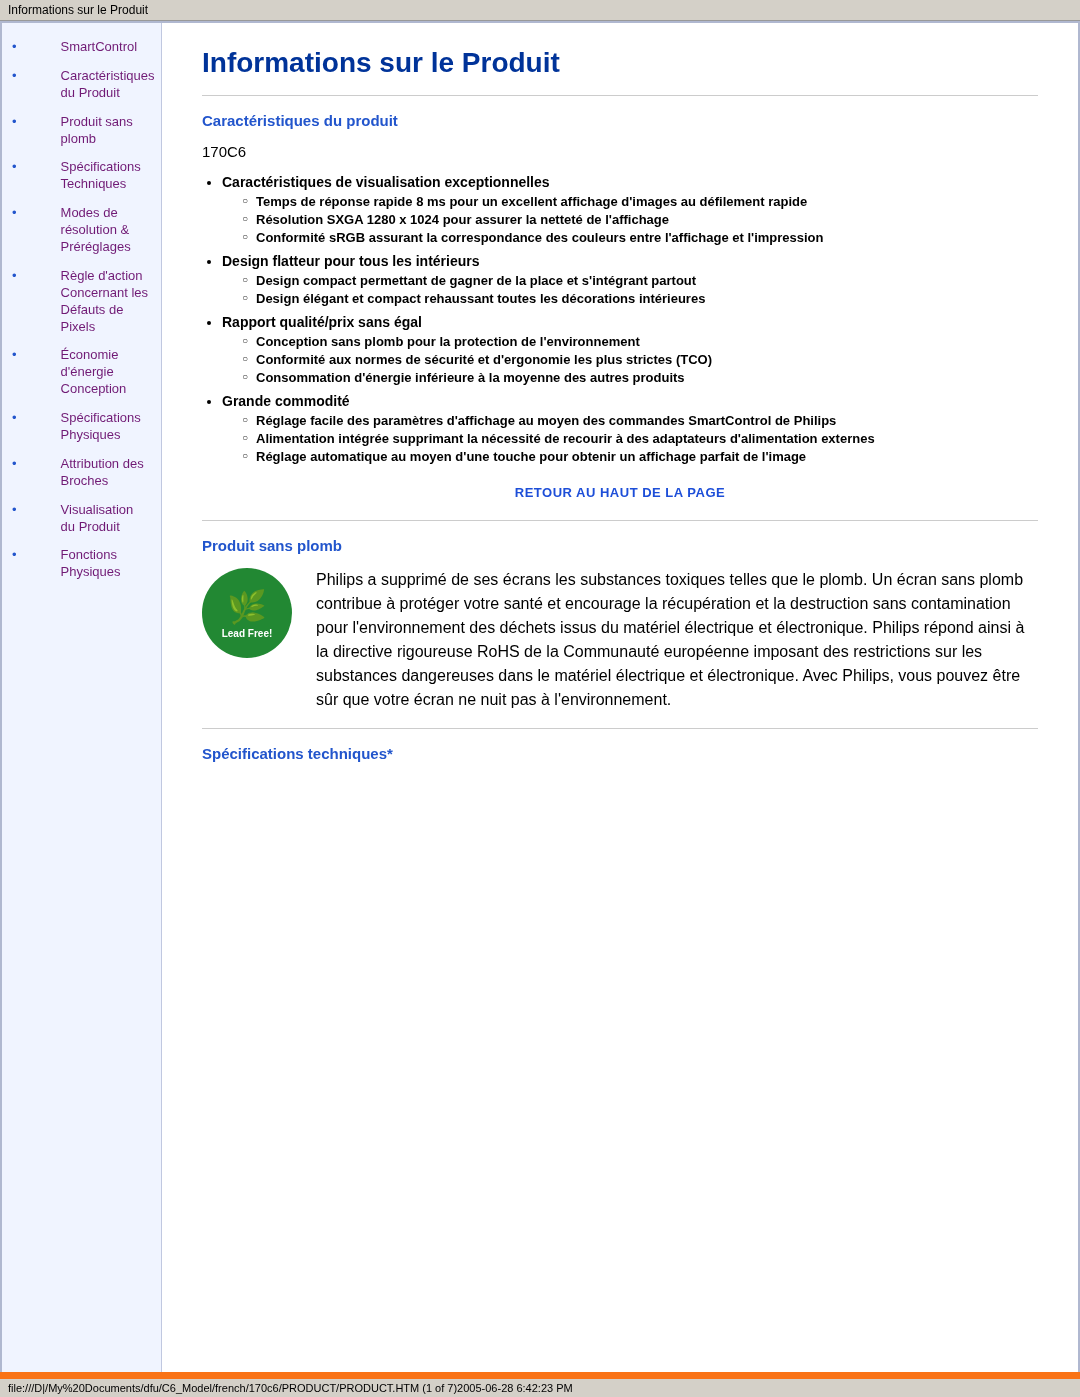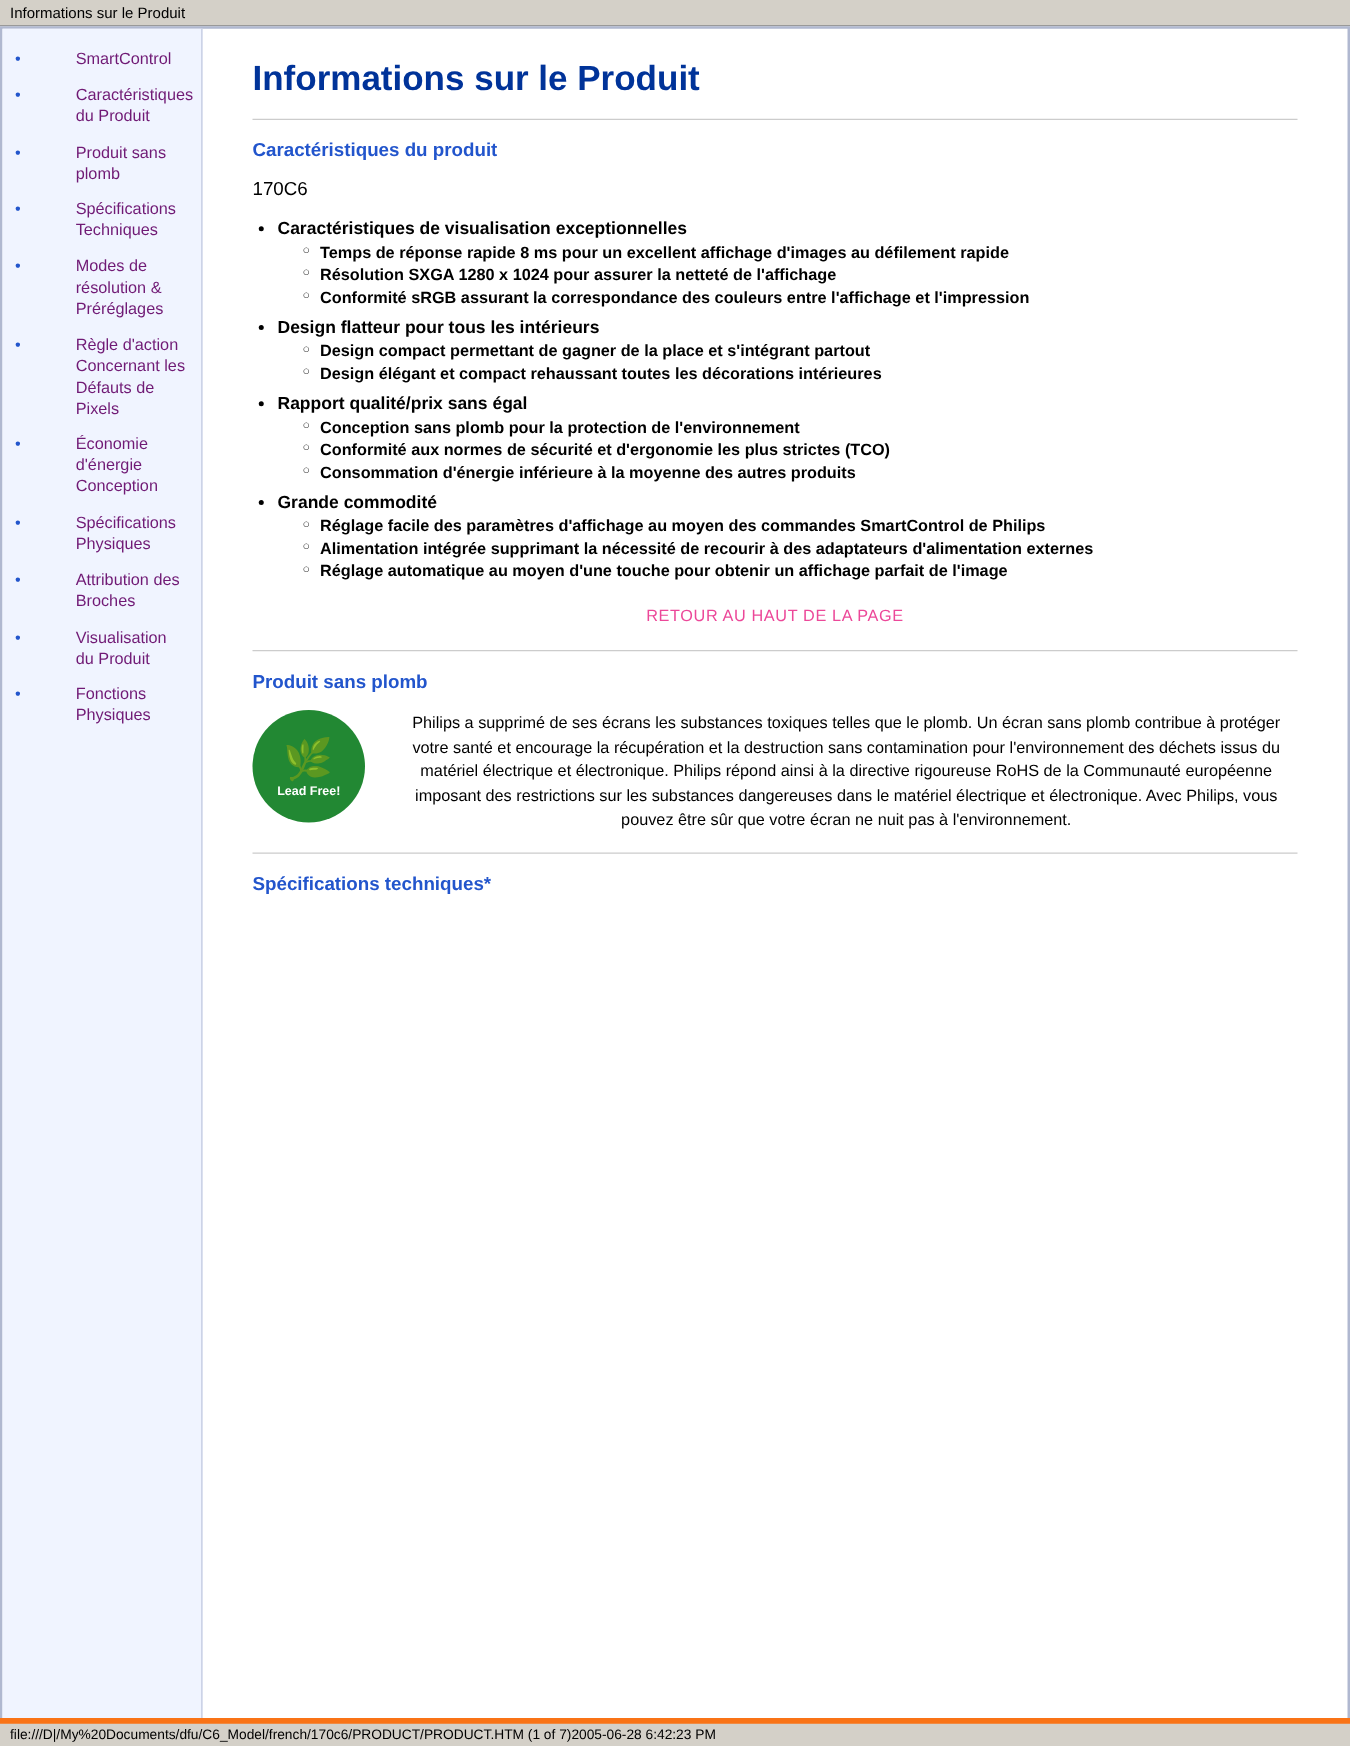--- a/index.html
+++ b/index.html
@@ -102,23 +102,23 @@
       left: 0;
       font-size: 10px;
       top: 1px;
       color: #333;
     }
     .retour-link {
       text-align: center;
       margin: 20px 0;
     }
     .retour-link a {
-      color: #ec4899;
+      color: #1d4ed8;
       text-decoration: none;
-      font-weight: normal;
+      font-weight: bold;
       font-size: 13px;
       letter-spacing: 0.5px;
     }
     .lead-free-section {
       display: flex;
       gap: 24px;
       margin-top: 10px;
       align-items: flex-start;
     }
     .lead-free-logo {
@@ -134,27 +134,26 @@
       color: #fff;
       font-size: 10px;
       font-weight: bold;
       text-align: center;
     }
     .leaf-icon {
       font-size: 32px;
       margin-bottom: 2px;
     }
     .lead-free-text {
-      font-size: 13px;
+      font-size: 16px;
       line-height: 1.5;
-      text-align: center;
     }
     .status-bar {
       background: #d4d0c8;
-      border-top: 5px solid #f97316;
+      border-top: 7px solid #f97316;
       padding: 3px 8px;
       font-size: 11px;
       color: #000;
       position: fixed;
       bottom: 0;
       width: 1080px;
     }
     .section-block {
       margin-bottom: 8px;
     }

